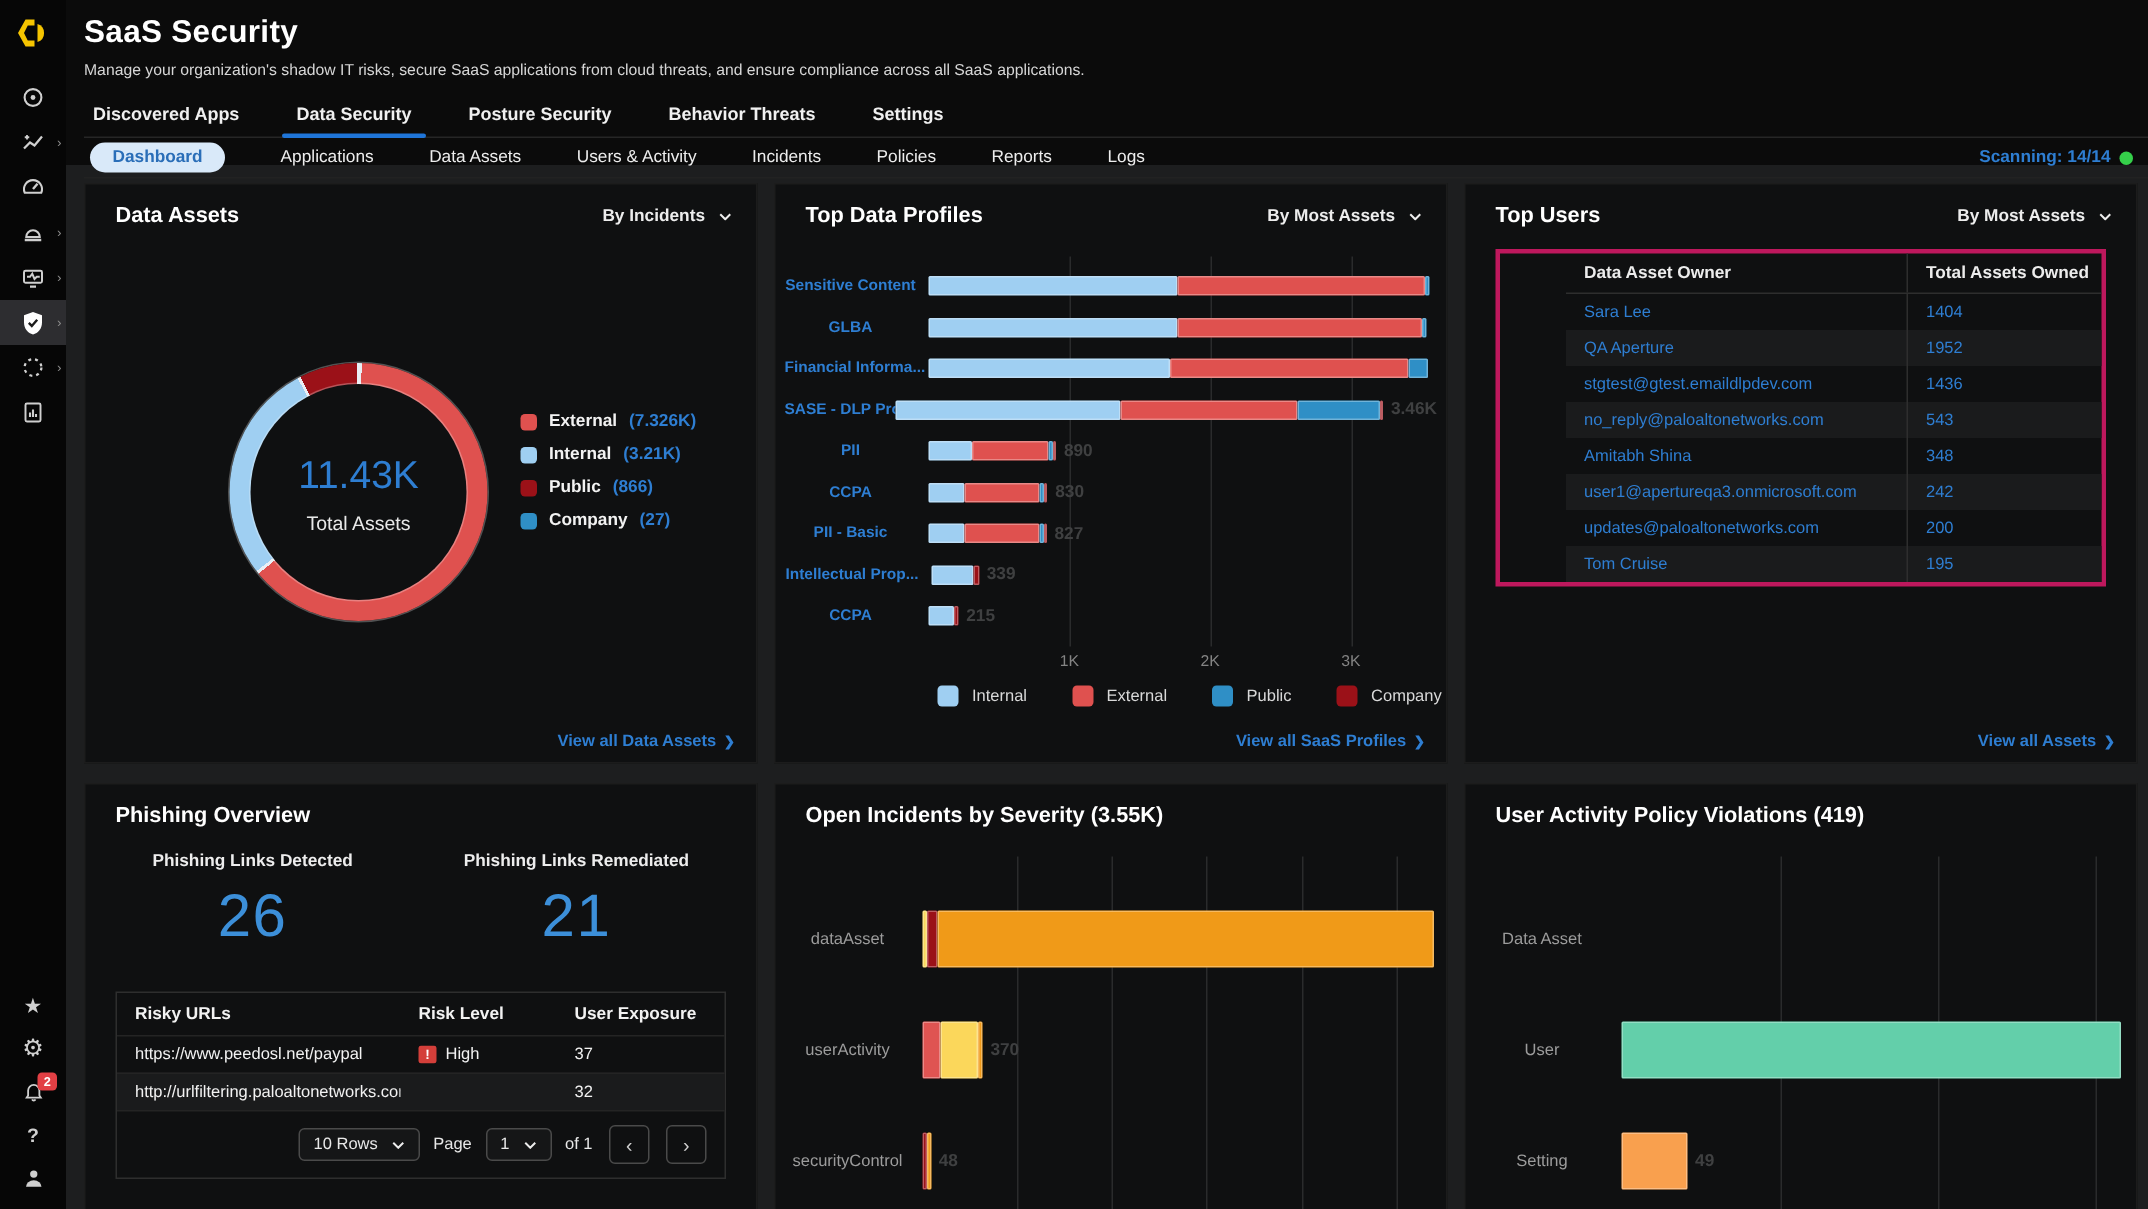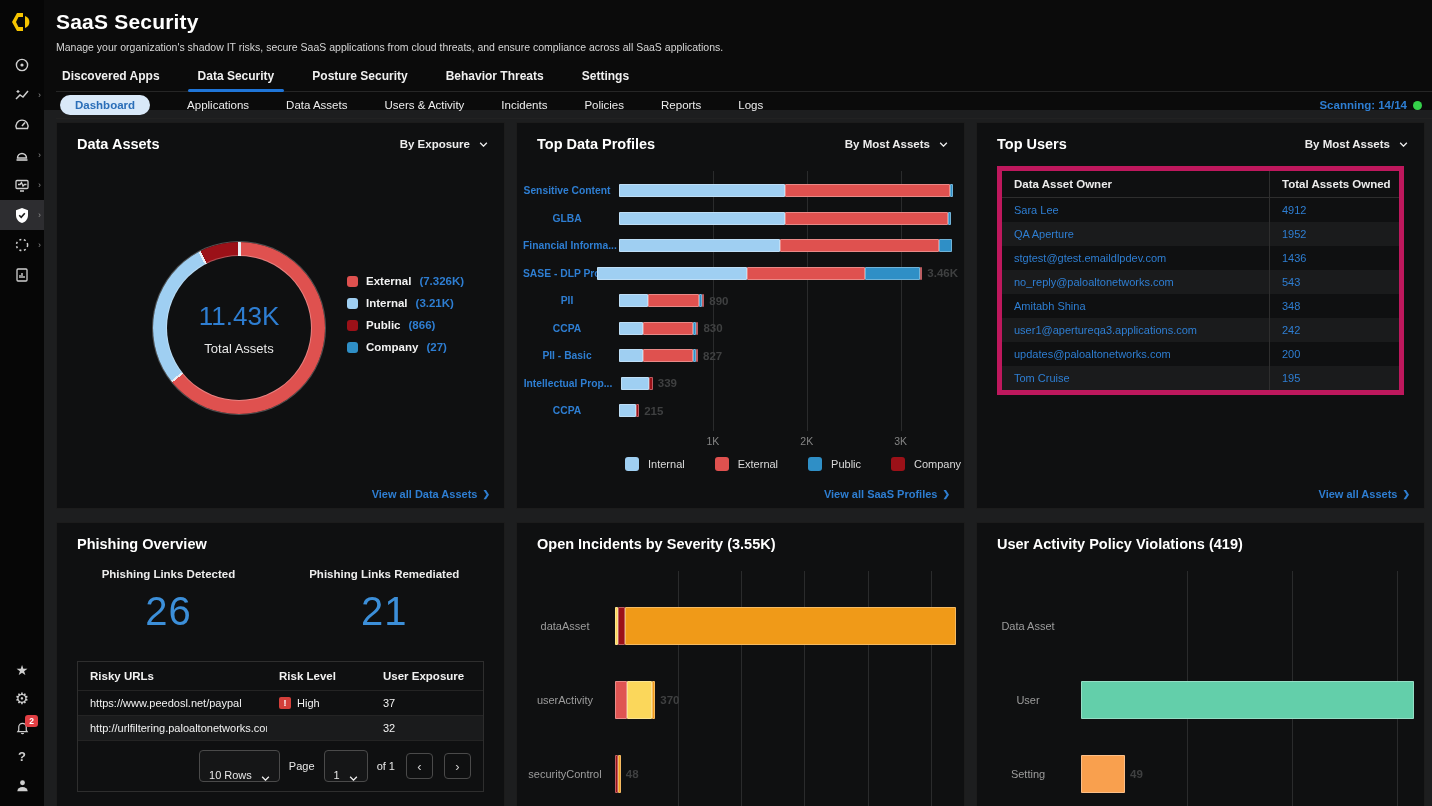--- a/index.html
+++ b/index.html
@@ -67,42 +67,42 @@
   .profiles .hc-label { color:#2e7ed2; font-weight:700; cursor:pointer; }
   .wide .hc-label { color:#9c9c9c; font-size:11px; }
   .hc-bar { display:flex; border-radius:2px; }
   .hc-seg { box-shadow:inset 0 0 0 1px rgba(255,255,255,.32); border-radius:1px; }
   .hc-val { font-size:11.5px; font-weight:700; color:#3f4041; margin-left:5px; white-space:nowrap; }
   .hc-legend { position:absolute; display:flex; gap:30px; align-items:center; }
   .hc-leg-item { display:flex; align-items:center; gap:9px; font-size:11px; color:#d9d9d9; }
   .hc-leg-sw { width:14px; height:14px; border-radius:3px; }
 
   
-  .tu-table { margin:14px 20px 0; border:5px solid #be185d; font-size:11px; }
+  .tu-table { margin:14px 20px 0; border:3px solid #be185d; font-size:11px;padding-left:44px; }
   .tu-row { display:grid; grid-template-columns:1fr 130px; align-items:center; height:24px; }
   .tu-row.head { height:27px; font-weight:700; color:#ececec; border-bottom:1px solid #2e2e2e; font-size:11.5px; }
   .tu-row.alt { background:#1a1b1c; }
   .tu-cell { padding-left:12px; color:#2e7ed2; cursor:pointer; }
   .tu-row .tu-cell:last-child { border-left:1px solid #2e2e2e; height:100%; display:flex; align-items:center; }
   .tu-row.head .tu-cell { color:#ececec; cursor:default; }
 
   
   .metrics { display:flex; justify-content:center; gap:74px; margin-top:16px; text-align:center; }
   .metric-label { font-size:11.5px; font-weight:600; color:#ededed; }
   .metric-value { margin-top:9px; font-size:40px; color:#3c8fd9; letter-spacing:1px; }
   .ph-table { margin:27px 20px 0; border:1px solid #2e2e2e; font-size:11px; }
   .ph-row { display:grid; grid-template-columns:1fr 104px 112px; align-items:center; height:25px; border-top:1px solid #242424; }
   .ph-row.head { height:28px; border-top:none; font-weight:700; font-size:11.5px; color:#ececec; }
   .ph-row.alt { background:#1a1b1c; }
   .ph-cell { padding-left:12px; color:#f2f2f2; white-space:nowrap; overflow:hidden; }
   .risk { display:flex; align-items:center; gap:6px; }
   .risk-ico { width:12px; height:12px; background:#d43f3a; border-radius:2px; color:#fff; font-weight:800; font-size:9px;
     display:flex; align-items:center; justify-content:center; }
   .ph-pg { display:flex; align-items:center; justify-content:flex-end; gap:9px; padding:9px 12px; border-top:1px solid #242424; }
-  .pg-box { border:1px solid #4a4a4a; border-radius:4px; background:#151617; height:32px; display:flex; align-items:flex-end;
+  .pg-box { border:1px solid #4a4a4a; border-radius:4px; background:#151617; height:22px; display:flex; align-items:center;
     gap:9px; padding:0 9px; font-size:11px; color:#e8e8e8; cursor:pointer; }
   .pg-txt { font-size:11px; color:#e8e8e8; }
   .pg-btn { width:27px; height:26px; border:1px solid #4a4a4a; border-radius:4px; display:flex; align-items:center;
     justify-content:center; color:#cfcfcf; font-size:13px; cursor:pointer; margin-left:2px; }
   .chev-down { width:9px; height:5px; }
   svg.icon { display:block; }
 </style>
 </head>
 <body>
 
@@ -221,21 +221,21 @@
     </div>
   </nav>
 </header>
 
 <main class="content">
 
   <section class="card">
     <div class="card-head">
       <span class="card-title">Data Assets</span>
       <div class="filter">
-        <span>By Exposure</span>
+        <span>By Incidents</span>
         <svg class="chev-down" viewBox="0 0 10 6" fill="none" stroke="#ededed" stroke-width="1.6">
             <path d="M1 1 L5 5 L9 1"></path>
           </svg>
       </div>
     </div>
     <div class="donut-wrap">
       <div class="donut" style="background: conic-gradient(rgb(233, 238, 244) 0%, rgb(233, 238, 244) 0.4%, rgb(223, 81, 79) 0.4%, rgb(223, 81, 79) 64.1001%, rgb(233, 238, 244) 64.1001%, rgb(233, 238, 244) 64.5001%, rgb(159, 207, 242) 64.5001%, rgb(159, 207, 242) 92.1865%, rgb(233, 238, 244) 92.1865%, rgb(233, 238, 244) 92.5865%, rgb(155, 17, 24) 92.5865%, rgb(155, 17, 24) 99.7638%, rgb(233, 238, 244) 99.7638%, rgb(233, 238, 244) 100.164%, rgb(47, 143, 198) 100.164%, rgb(47, 143, 198) 100.414%);"></div>
       <div class="donut-hole">
         <span class="donut-value">11.43K</span>
         <span class="donut-label">Total Assets</span>
@@ -402,40 +402,40 @@
       </div>
     </div>
     <div class="tu-table">
       <div class="tu-row head">
         <span class="tu-cell">Data Asset Owner</span>
         <span class="tu-cell">Total Assets Owned</span>
       </div>
       <div>
           <div class="tu-row">
             <div class="tu-cell">Sara Lee</div>
-            <div class="tu-cell">4912</div>
+            <div class="tu-cell">1404</div>
           </div>
           <div class="tu-row alt">
             <div class="tu-cell">QA Aperture</div>
             <div class="tu-cell">1952</div>
           </div>
           <div class="tu-row">
             <div class="tu-cell">stgtest@gtest.emaildlpdev.com</div>
             <div class="tu-cell">1436</div>
           </div>
           <div class="tu-row alt">
             <div class="tu-cell">no_reply@paloaltonetworks.com</div>
             <div class="tu-cell">543</div>
           </div>
           <div class="tu-row">
             <div class="tu-cell">Amitabh Shina</div>
             <div class="tu-cell">348</div>
           </div>
           <div class="tu-row alt">
-            <div class="tu-cell">user1@apertureqa3.applications.com</div>
+            <div class="tu-cell">user1@apertureqa3.onmicrosoft.com</div>
             <div class="tu-cell">242</div>
           </div>
           <div class="tu-row">
             <div class="tu-cell">updates@paloaltonetworks.com</div>
             <div class="tu-cell">200</div>
           </div>
           <div class="tu-row alt">
             <div class="tu-cell">Tom Cruise</div>
             <div class="tu-cell">195</div>
           </div>

